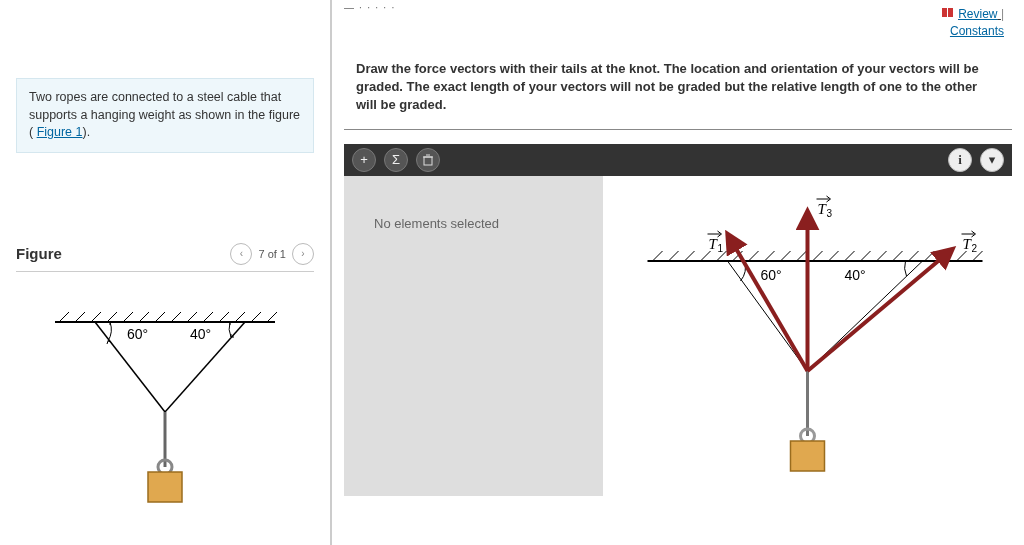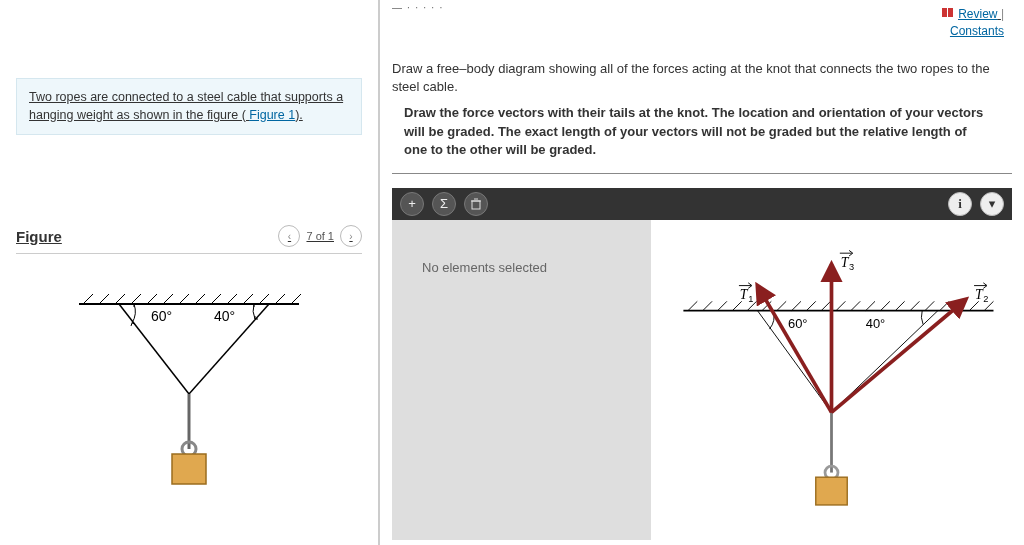--- a/index.html
+++ b/index.html
@@ -7,26 +7,25 @@
       font-family: Arial, sans-serif;
       font-size: 13px;
       color: #333;
       background: #fff;
       display: flex;
       width: 1024px;
       height: 545px;
       overflow: hidden;
     }
     .left-panel {
-      width: 380px;
+      width: 332px;
       flex-shrink: 0;
       padding: 10px 16px;
       box-sizing: border-box;
       border-right: 2px solid #ccc;
-      text-decoration: underline;
     }
     .problem-box {
       background: #eef7fb;
       border: 1px solid #d5e7ef;
       padding: 10px 12px;
       margin-top: 68px;
       font-size: 12.5px;
       line-height: 1.4;
     }
     .problem-box a {
@@ -255,21 +254,20 @@
     <span class="flag-icon">
       <svg width="12" height="10">
           <rect x="0" y="0" width="5" height="9" fill="#c33"></rect>
           <rect x="6" y="0" width="5" height="9" fill="#c33"></rect>
         </svg>
     </span><a href="#">Review</a> <span class="divider">|</span><br>
     <a href="#">Constants</a>
   </div>
 
   <div class="instructions">
-    <div>Draw a free–body diagram showing all of the forces acting at the knot that connects the two ropes to the steel cable.</div>
     <div class="bold">Draw the force vectors with their tails at the knot. The location and orientation of your vectors will be graded. The exact length of your vectors will not be graded but the relative length of one to the other will be graded.</div>
   </div>
 
   <hr class="hr">
 
   <div class="workspace">
     <div class="toolbar">
       <div class="toolbar-left">
         <div class="tb-btn">+</div>
         <div class="tb-btn">Σ</div>

